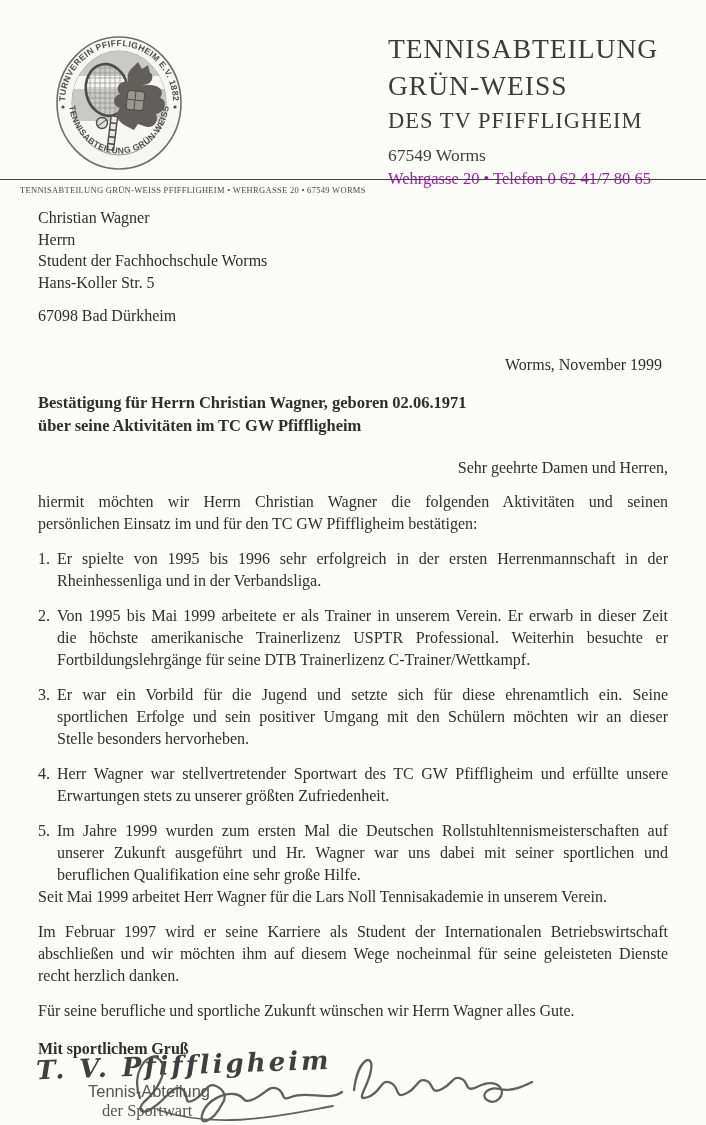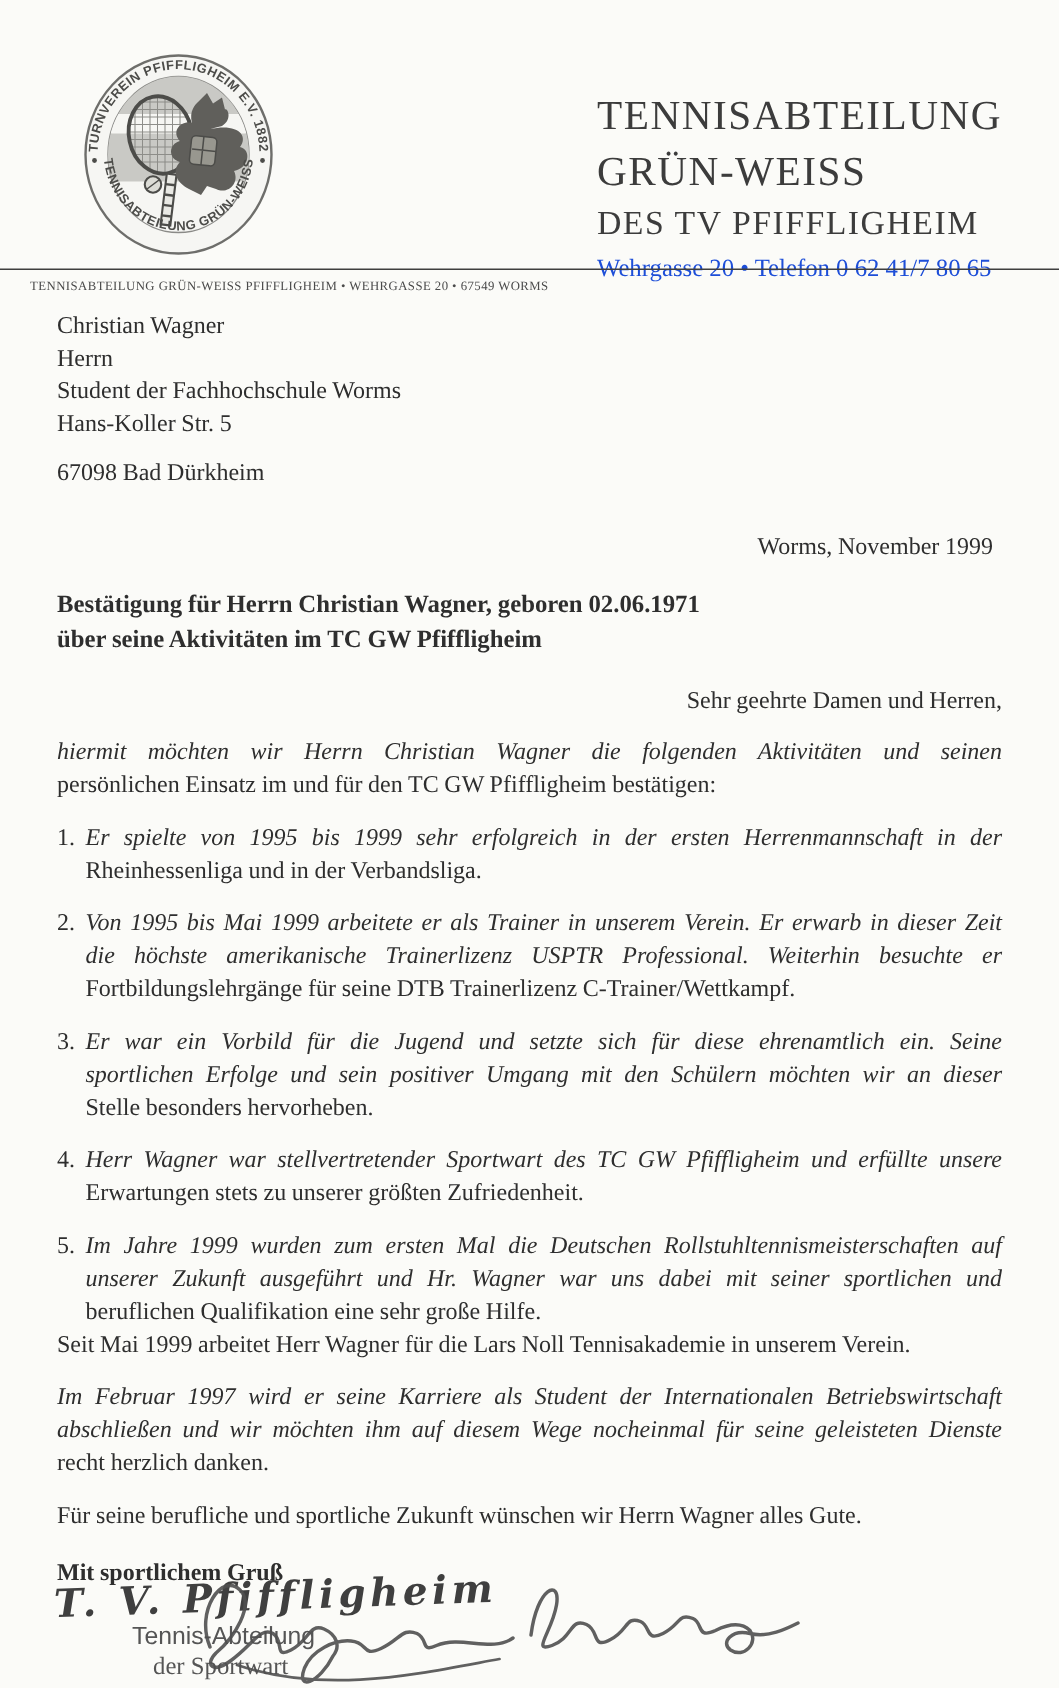--- a/index.html
+++ b/index.html
@@ -3,37 +3,37 @@
 <meta charset="utf-8">
 <style>
   html,body{margin:0;padding:0;}
   body{
     width:706px;height:1125px;position:relative;overflow:hidden;
     background:#fbfbf8;color:#2e2e2e;
     font-family:"Liberation Serif", serif;
   }
   
   .logo-svg{position:absolute;left:54px;top:34px;width:130px;height:138px;}
-  .hdr-block{position:absolute;left:398px;top:30px;color:#3c3c3c;margin-top:28px;}
+  .hdr-block{position:absolute;left:388px;top:30px;color:#3c3c3c;}
   .hdr-t1,.hdr-t2{font-size:27.5px;letter-spacing:1px;line-height:37px;white-space:nowrap;}
   .hdr-t3{font-size:22.5px;letter-spacing:1px;line-height:34px;white-space:nowrap;}
   .hdr-a1{font-size:17.5px;margin-top:7px;color:#3f3f3f;}
-  .hdr-a2{font-size:16.5px;margin-top:3px;color:#1d4ed8;white-space:nowrap;}
+  .hdr-a2{font-size:16.5px;margin-top:3px;color:#a21caf;white-space:nowrap;}
   .hdr-rule{position:absolute;left:0;top:179px;width:706px;border-top:1.8px solid #3e3e3e;height:0;}
   .sender-line{position:absolute;left:20px;top:185px;font-size:8.5px;letter-spacing:0.3px;color:#4a4a4a;white-space:nowrap;}
   
   .content{position:absolute;left:38px;top:200px;width:630px;font-size:16px;line-height:22px;word-spacing:-0.2px;}
   .recipient{padding-top:7px;line-height:21.5px;}
   .city{margin-top:12px;}
   .dateline{margin-top:27px;text-align:right;padding-right:6px;}
   .subject{margin-top:15px;font-weight:bold;line-height:23px;font-size:16.5px;}
   .salutation{margin-top:20px;text-align:right;}
   .para{margin-top:12px;}
   .pgap{margin-top:13px;}
-  .jl{text-align:justify;text-align-last:justify;font-style:italic;}
+  .jl{text-align:justify;text-align-last:justify;}
   .list{margin-top:13px;}
   .item{position:relative;padding-left:19px;margin-bottom:13px;}
   .item:last-child{margin-bottom:0;}
   .item .num{position:absolute;left:0;top:0;}
   .signoff{margin-top:16px;font-weight:bold;}
   
   .stamp-script{
     position:absolute;left:36px;top:1050px;
     font-family:"DejaVu Serif", serif;font-style:italic;font-weight:bold;
     font-size:26px;letter-spacing:3px;color:#3f3f3f;transform:rotate(-2deg);white-space:nowrap;
@@ -95,20 +95,21 @@
     <textPath href="#arcBot" startOffset="50%" text-anchor="middle">TENNISABTEILUNG GRÜN-WEISS</textPath>
   </text>
   <circle cx="9" cy="73" r="1.6" fill="#4c4c49"></circle>
   <circle cx="121" cy="73" r="1.6" fill="#4c4c49"></circle>
 </svg>
 
 <div class="hdr-block">
   <div class="hdr-t1">TENNISABTEILUNG</div>
   <div class="hdr-t2">GRÜN-WEISS</div>
   <div class="hdr-t3">DES TV PFIFFLIGHEIM</div>
+  <div class="hdr-a1">67549 Worms</div>
   <div class="hdr-a2">Wehrgasse 20  •  Telefon 0 62 41/7 80 65</div>
 </div>
 
 <div class="hdr-rule"></div>
 <div class="sender-line">TENNISABTEILUNG GRÜN-WEISS PFIFFLIGHEIM  • WEHRGASSE 20 • 67549 WORMS</div>
 
 <div class="content">
 
   <div class="recipient">
     <div>Christian Wagner</div>
@@ -129,21 +130,21 @@
 
   <div class="para">
     <div class="jl">hiermit möchten wir Herrn Christian Wagner die folgenden Aktivitäten und seinen</div>
     <div>persönlichen Einsatz im und für den TC GW Pfiffligheim bestätigen:</div>
   </div>
 
   <div class="list">
 
     <div class="item">
       <span class="num">1.</span>
-      <div class="jl">Er spielte von 1995 bis 1999 sehr erfolgreich in der ersten Herrenmannschaft in der</div>
+      <div class="jl">Er spielte von 1995 bis 1996 sehr erfolgreich in der ersten Herrenmannschaft in der</div>
       <div>Rheinhessenliga und in der Verbandsliga.</div>
     </div>
 
     <div class="item">
       <span class="num">2.</span>
       <div class="jl">Von 1995 bis Mai 1999 arbeitete er als Trainer in unserem Verein. Er erwarb in dieser Zeit</div>
       <div class="jl">die höchste amerikanische Trainerlizenz USPTR Professional. Weiterhin besuchte er</div>
       <div>Fortbildungslehrgänge für seine DTB Trainerlizenz C-Trainer/Wettkampf.</div>
     </div>
 

